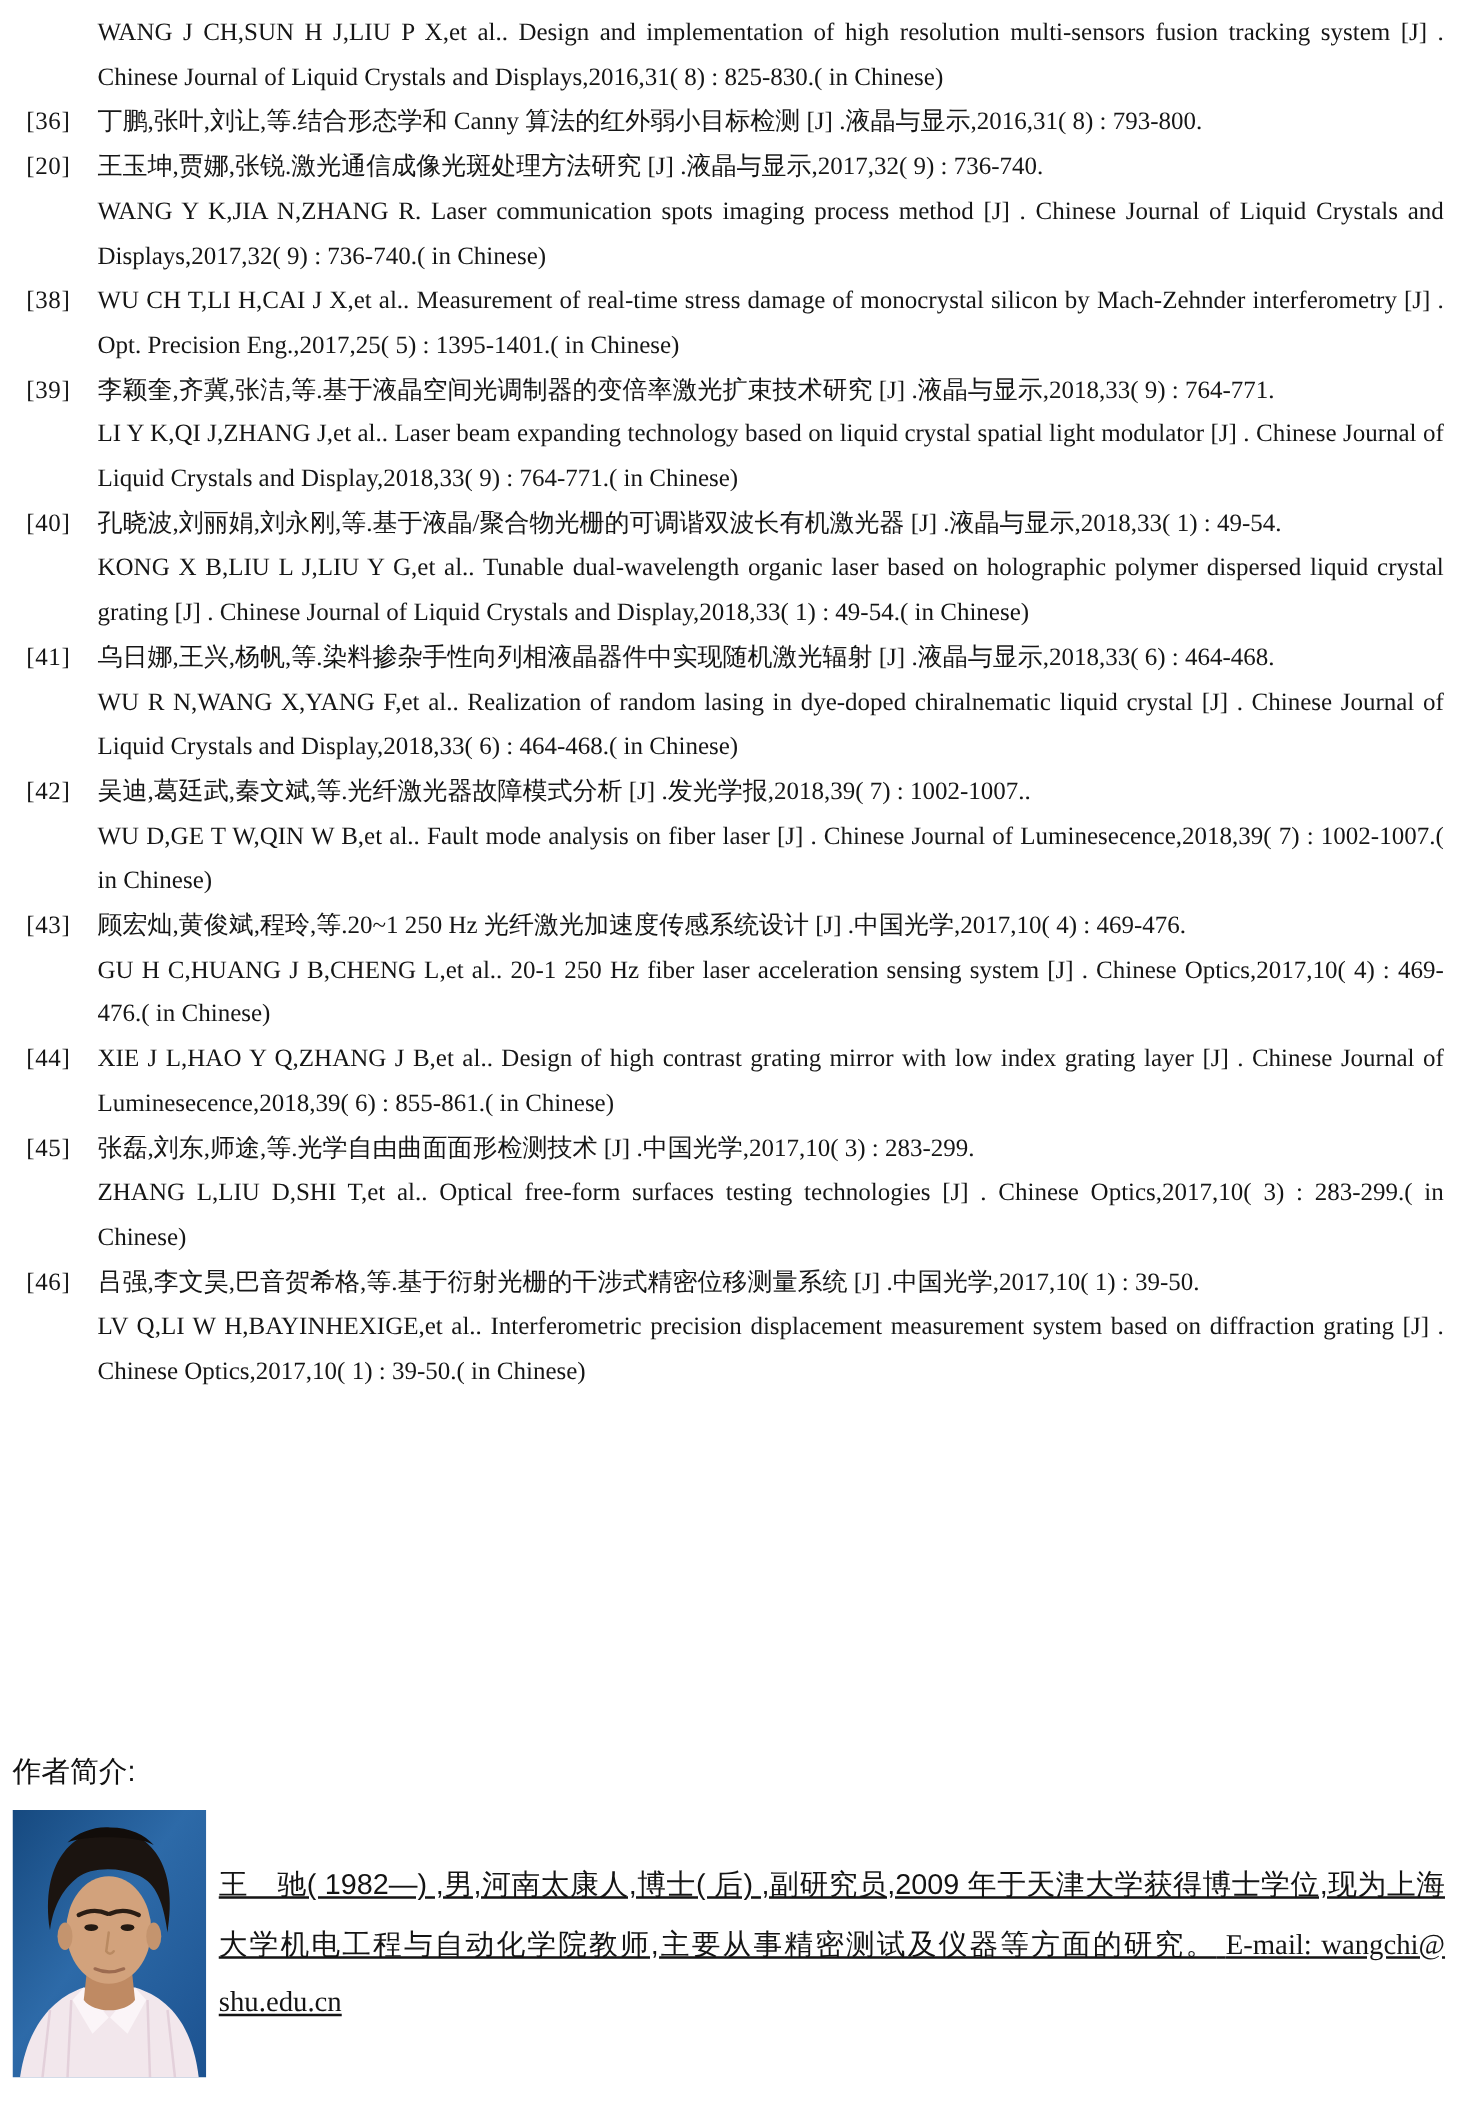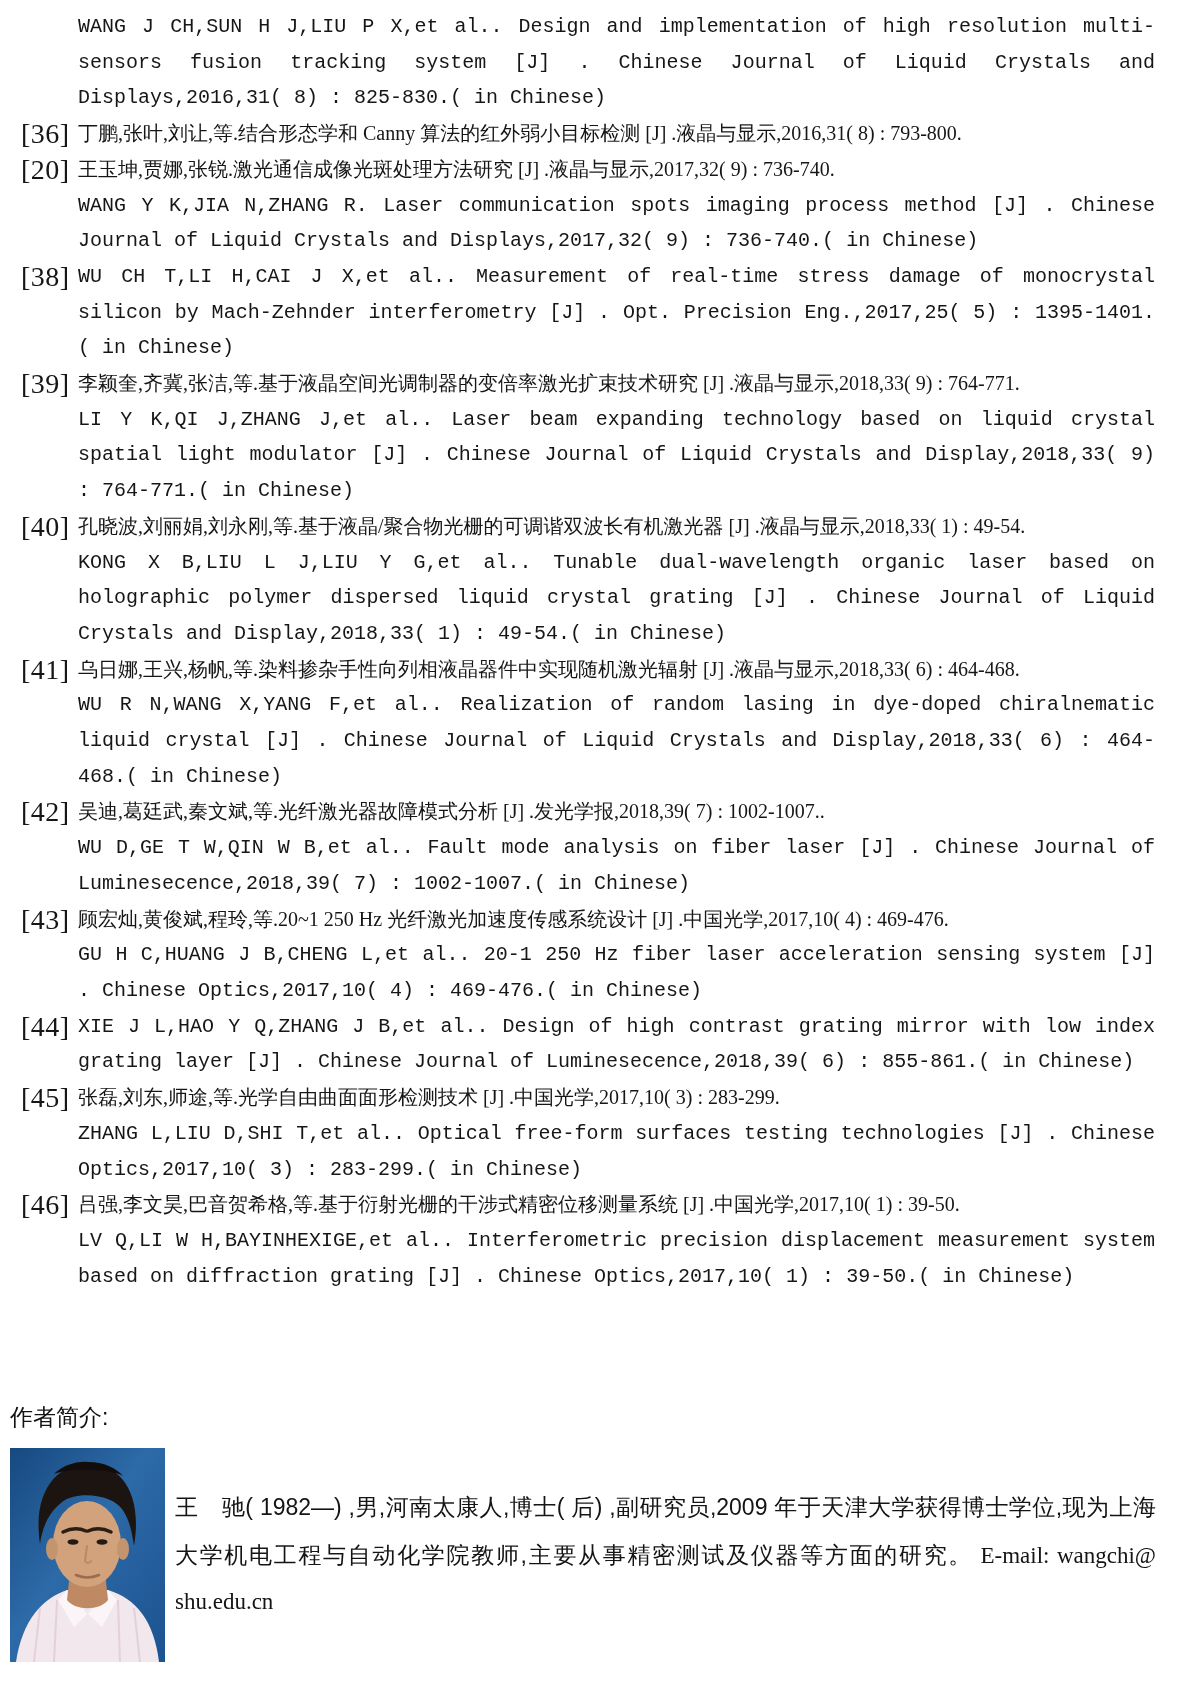--- a/index.html
+++ b/index.html
@@ -16,33 +16,33 @@
   
   .refs {
     position: absolute;
     top: 9px; left: 21px;
     width: 1134px;
   }
   .ref-entry { position: relative; padding-left: 57px; }
   .ref-num {
     position: absolute;
     left: 0; top: 0;
-    font-size: 28px;
+    font-size: 20px;
     line-height: 35.7px;
     font-family: "Liberation Serif", serif;
     letter-spacing: 0.5px;
   }
   .ref-entry p {
     margin: 0;
     text-align: justify;
     font-size: 20px;
     line-height: 35.7px;
   }
   .ref-cn { font-family: "Liberation Serif", serif; }
-  .ref-en { font-family: Liberation Mono, monospace; }
+  .ref-en { font-family: Liberation Serif, serif; }
 
   
   .author-heading {
     position: absolute;
     top: 1402px; left: 10px;
     font-family: "Liberation Sans", sans-serif;
     font-weight: normal;
     font-size: 23px;
     color: #111111;
   }
@@ -54,20 +54,21 @@
   }
   .author-bio {
     position: absolute;
     top: 1484px; left: 175px;
     width: 981px;
     margin: 0;
     text-align: justify;
     font-size: 23px;
     line-height: 46.5px;
     color: #141414;
+    text-decoration: underline;
   }
   .bio-cn { font-family: "Liberation Sans", sans-serif; }
   .bio-email { font-family: "Liberation Serif", serif; }
 </style>
 </head>
 <body>
 
 <div class="page">
 
   <div class="refs">

